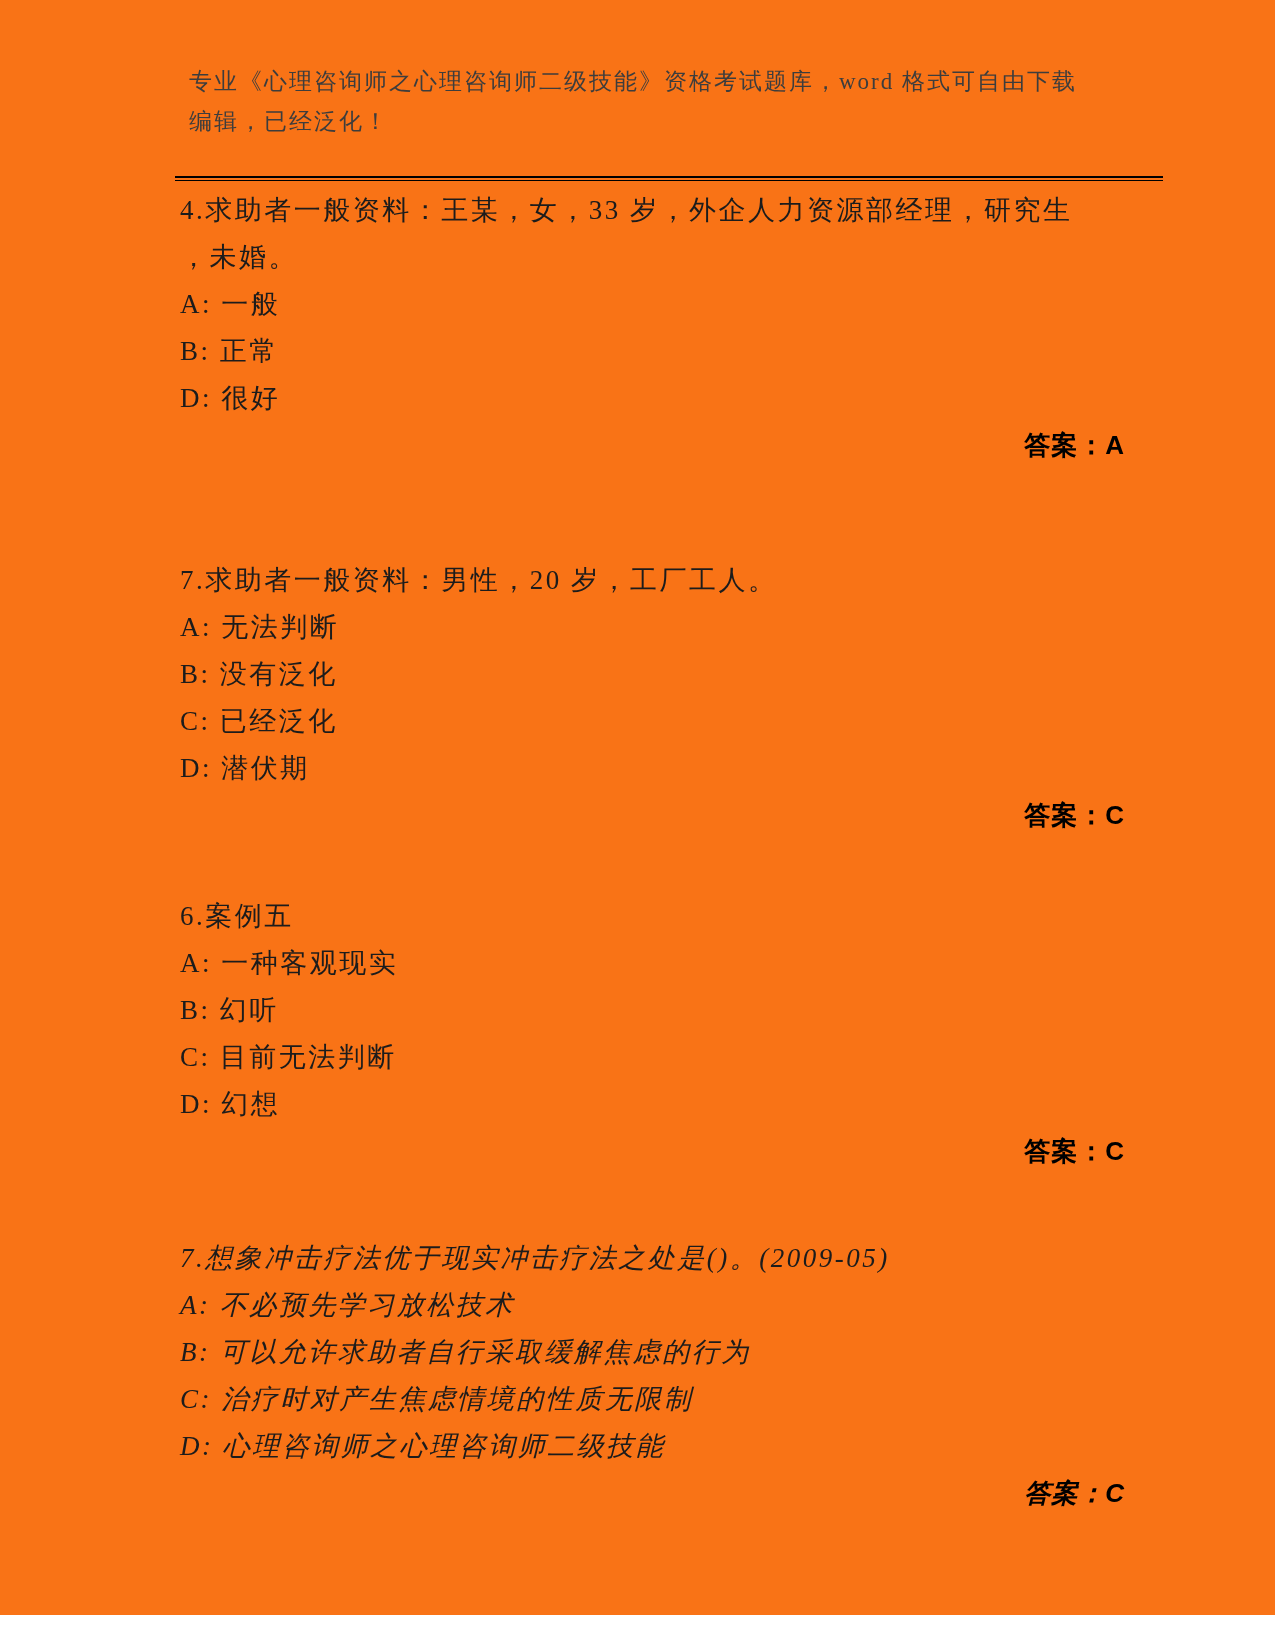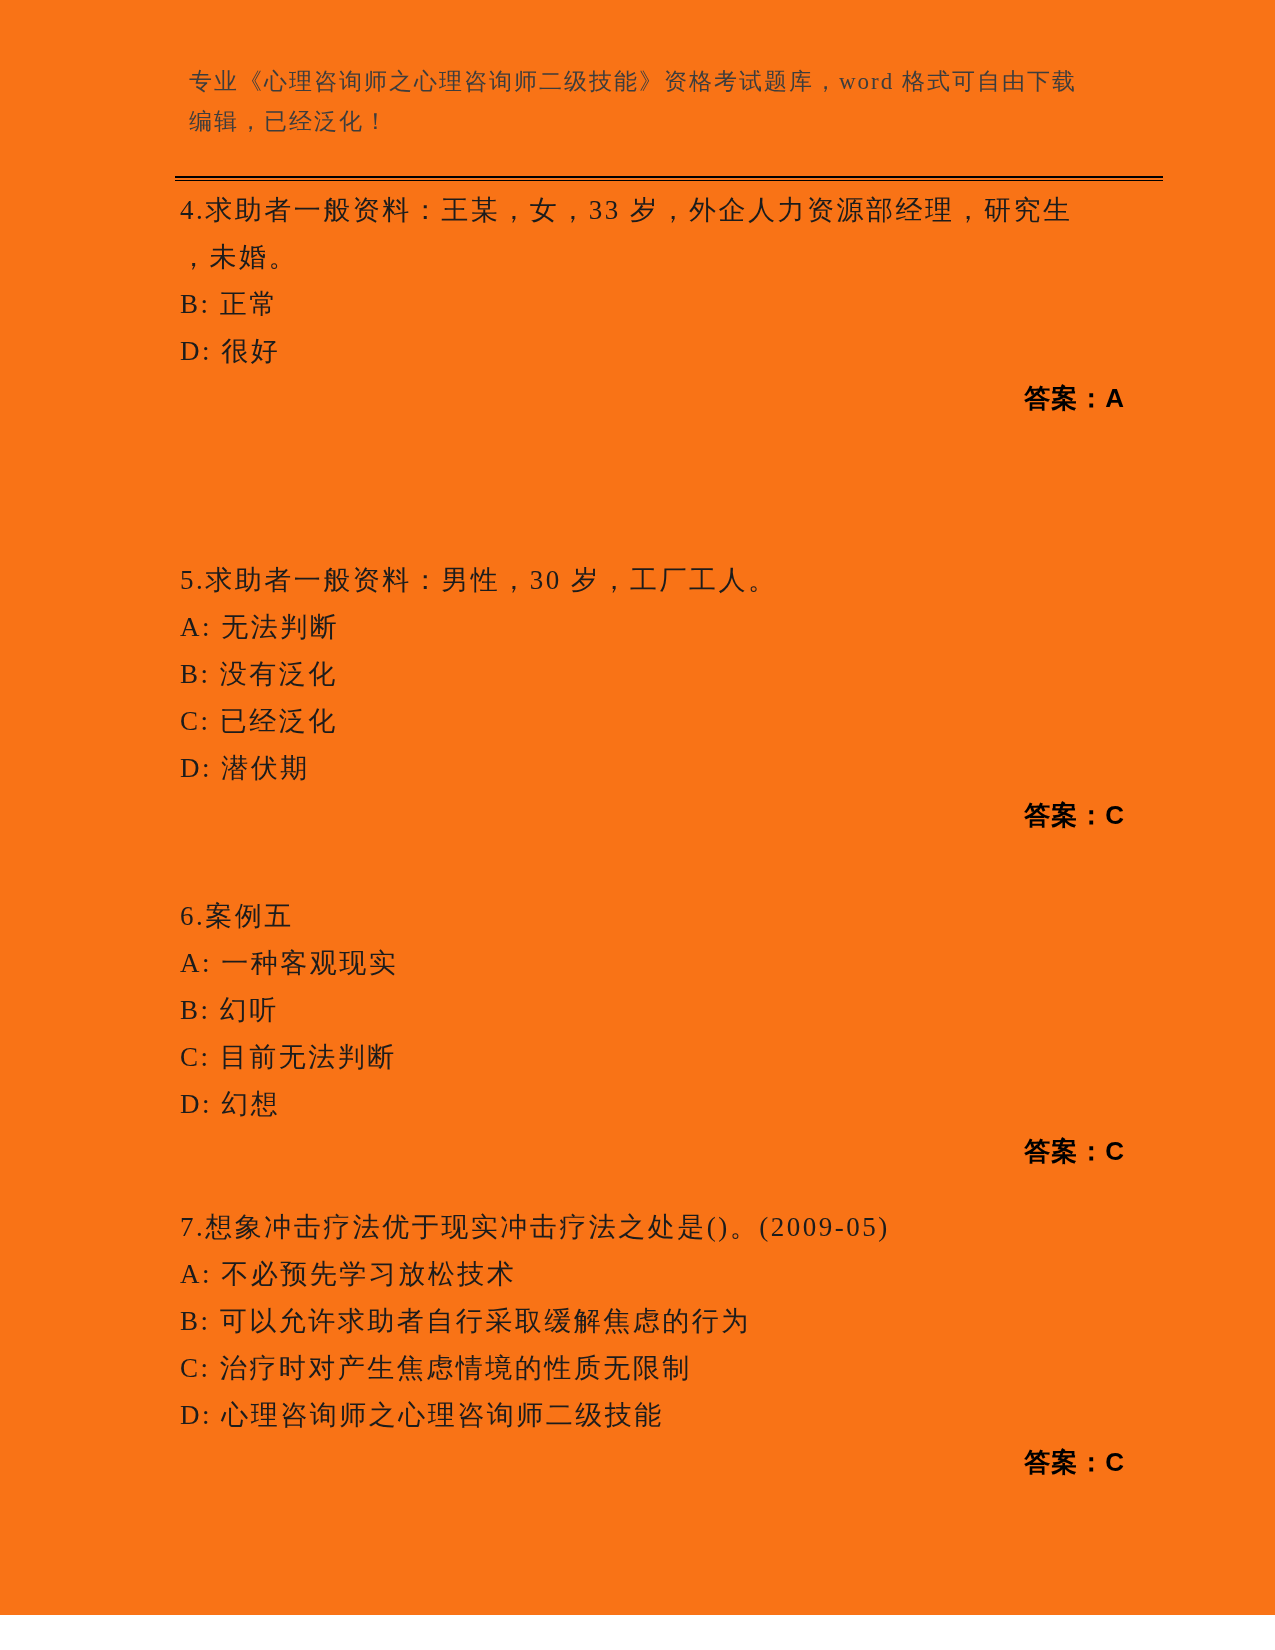--- a/index.html
+++ b/index.html
@@ -44,47 +44,48 @@
     font-family:"Liberation Sans","DejaVu Sans",sans-serif;
     font-weight:700;
     font-size:26px;
     letter-spacing:1px;
     color:#000000;
     text-align:right;
   }
   .q4{top:187px;}
   .q5{top:557px;}
   .q6{top:877px;margin-top:16px;}
-  .q7{top:1204px;}
+  .q7{top:1235px;font-style:italic;}
 </style>
 </head>
 <body>
 
 <div class="doc">
 
   <div class="header">
     <div class="hline">专业《心理咨询师之心理咨询师二级技能》资格考试题库，word 格式可自由下载</div>
     <div class="hline">编辑，已经泛化！</div>
   </div>
 
   <div class="divider">
     <div class="divider-thick"></div>
     <div class="divider-thin"></div>
   </div>
 
   <section class="question q4">
     <div class="qline">4.求助者一般资料：王某，女，33 岁，外企人力资源部经理，研究生</div>
     <div class="qline">，未婚。</div>
+    <div class="oline">A: 一般</div>
     <div class="oline">B: 正常</div>
     <div class="oline">D: 很好</div>
     <div class="aline">答案：A</div>
   </section>
 
   <section class="question q5">
-    <div class="qline">5.求助者一般资料：男性，30 岁，工厂工人。</div>
+    <div class="qline">7.求助者一般资料：男性，20 岁，工厂工人。</div>
     <div class="oline">A: 无法判断</div>
     <div class="oline">B: 没有泛化</div>
     <div class="oline">C: 已经泛化</div>
     <div class="oline">D: 潜伏期</div>
     <div class="aline">答案：C</div>
   </section>
 
   <section class="question q6">
     <div class="qline">6.案例五</div>
     <div class="oline">A: 一种客观现实</div>

